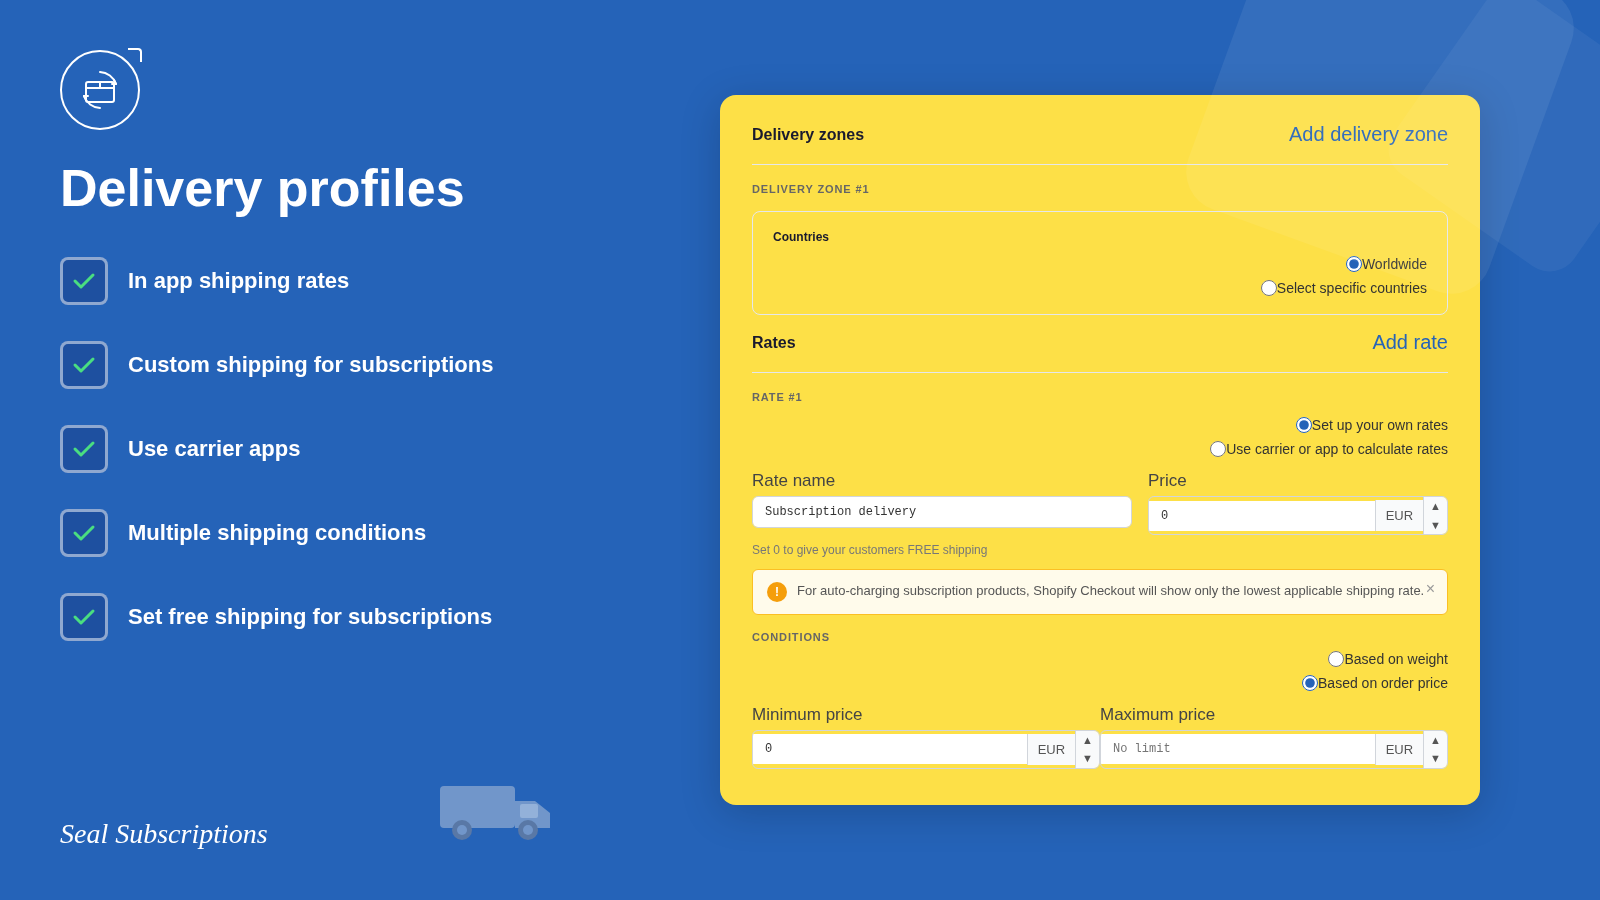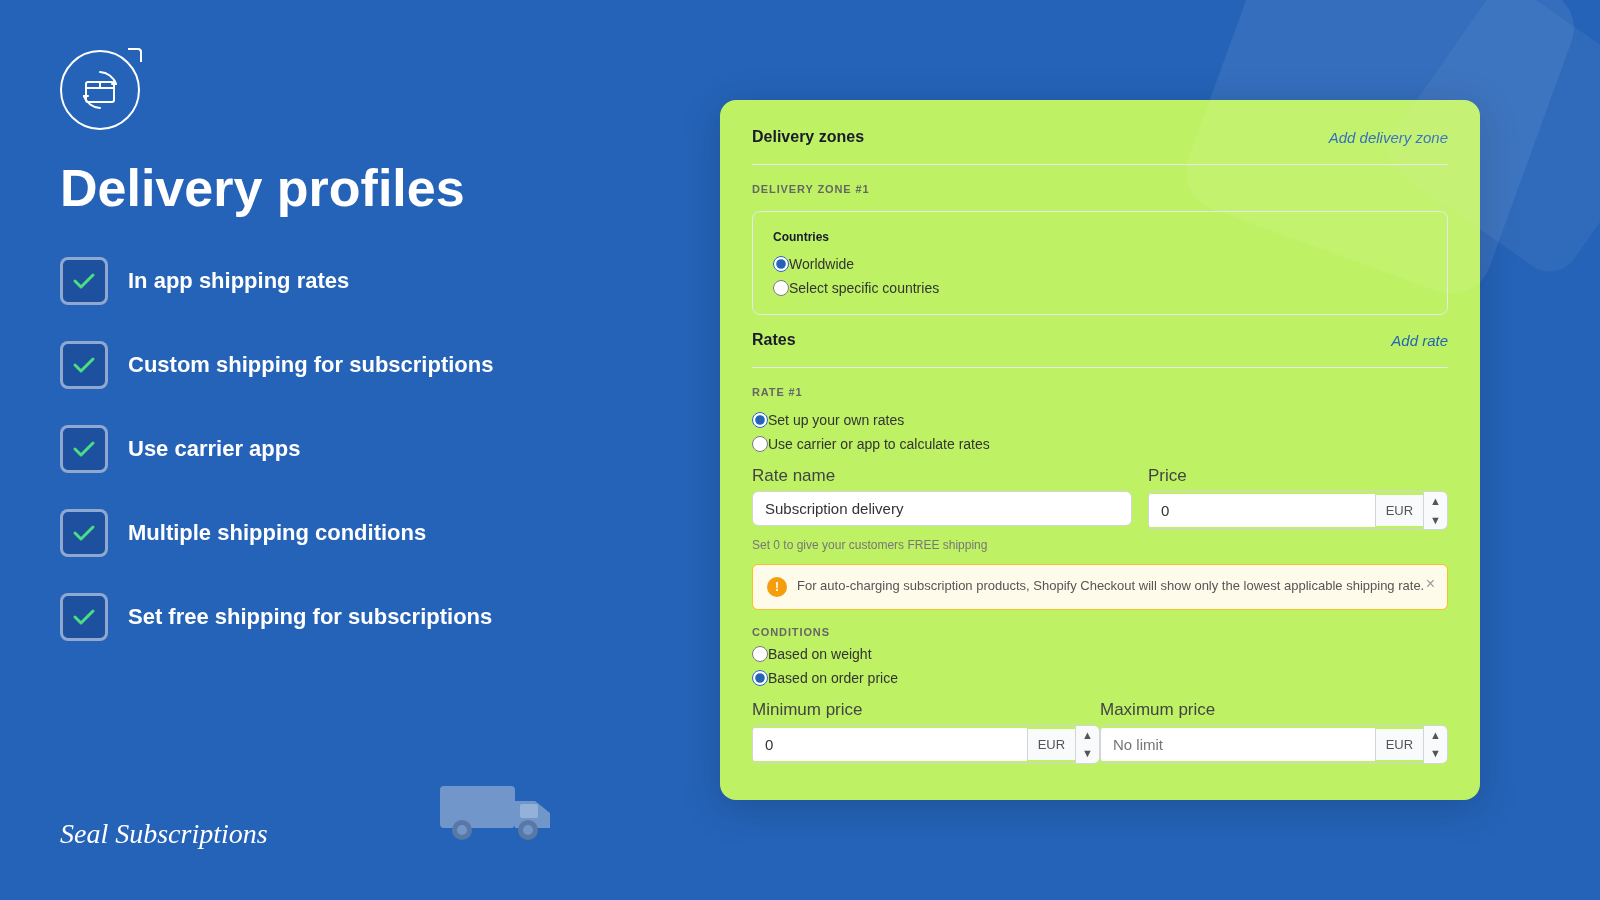--- a/index.html
+++ b/index.html
@@ -137,21 +137,21 @@
     
     .right-panel {
       flex: 1;
       display: flex;
       align-items: center;
       justify-content: center;
       padding: 30px 40px 30px 20px;
     }
 
     .card {
-      background: #bef264;
+      background: #fde047;
       border-radius: 16px;
       width: 760px;
       max-height: 840px;
       overflow-y: auto;
       box-shadow: 0 8px 40px rgba(0,0,0,0.18);
       padding: 0;
     }
 
     .card-inner {
       padding: 28px 32px;
@@ -162,25 +162,24 @@
       align-items: center;
       justify-content: space-between;
       margin-bottom: 6px;
     }
     .section-title {
       font-size: 16px;
       font-weight: 600;
       color: #1a1a2e;
     }
     .add-link {
-      font-size: 15px;
+      font-size: 20px;
       color: #2563b8;
       text-decoration: none;
       cursor: pointer;
-      font-style: italic;
     }
 
     .zone-label {
       font-size: 11px;
       font-weight: 700;
       color: #666;
       letter-spacing: 0.08em;
       text-transform: uppercase;
       margin-bottom: 16px;
       margin-top: 8px;
@@ -204,20 +203,21 @@
       display: flex;
       flex-direction: column;
       gap: 8px;
     }
     .radio-item {
       display: flex;
       align-items: center;
       font-size: 14px;
       color: #333;
       cursor: pointer;
+      justify-content: flex-end;
     }
     .radio-item input[type="radio"] {
       accent-color: #2563b8;
       width: 16px; height: 16px;
     }
 
     .divider {
       border: none;
       border-top: 1px solid #e5e7eb;
       margin: 18px 0;
@@ -260,22 +260,23 @@
       align-items: center;
       border: 1px solid #d1d5db;
       border-radius: 6px;
       overflow: hidden;
     }
     .field-input {
       flex: 1;
       border: none;
       outline: none;
       padding: 8px 12px;
-      font-size: 15px;
+      font-size: 12px;
       color: #333;
+      font-family: Liberation Mono, monospace;
     }
     .field-currency {
       padding: 8px 10px;
       font-size: 13px;
       color: #555;
       background: #f9fafb;
       border-left: 1px solid #d1d5db;
     }
     .field-stepper {
       display: flex;

